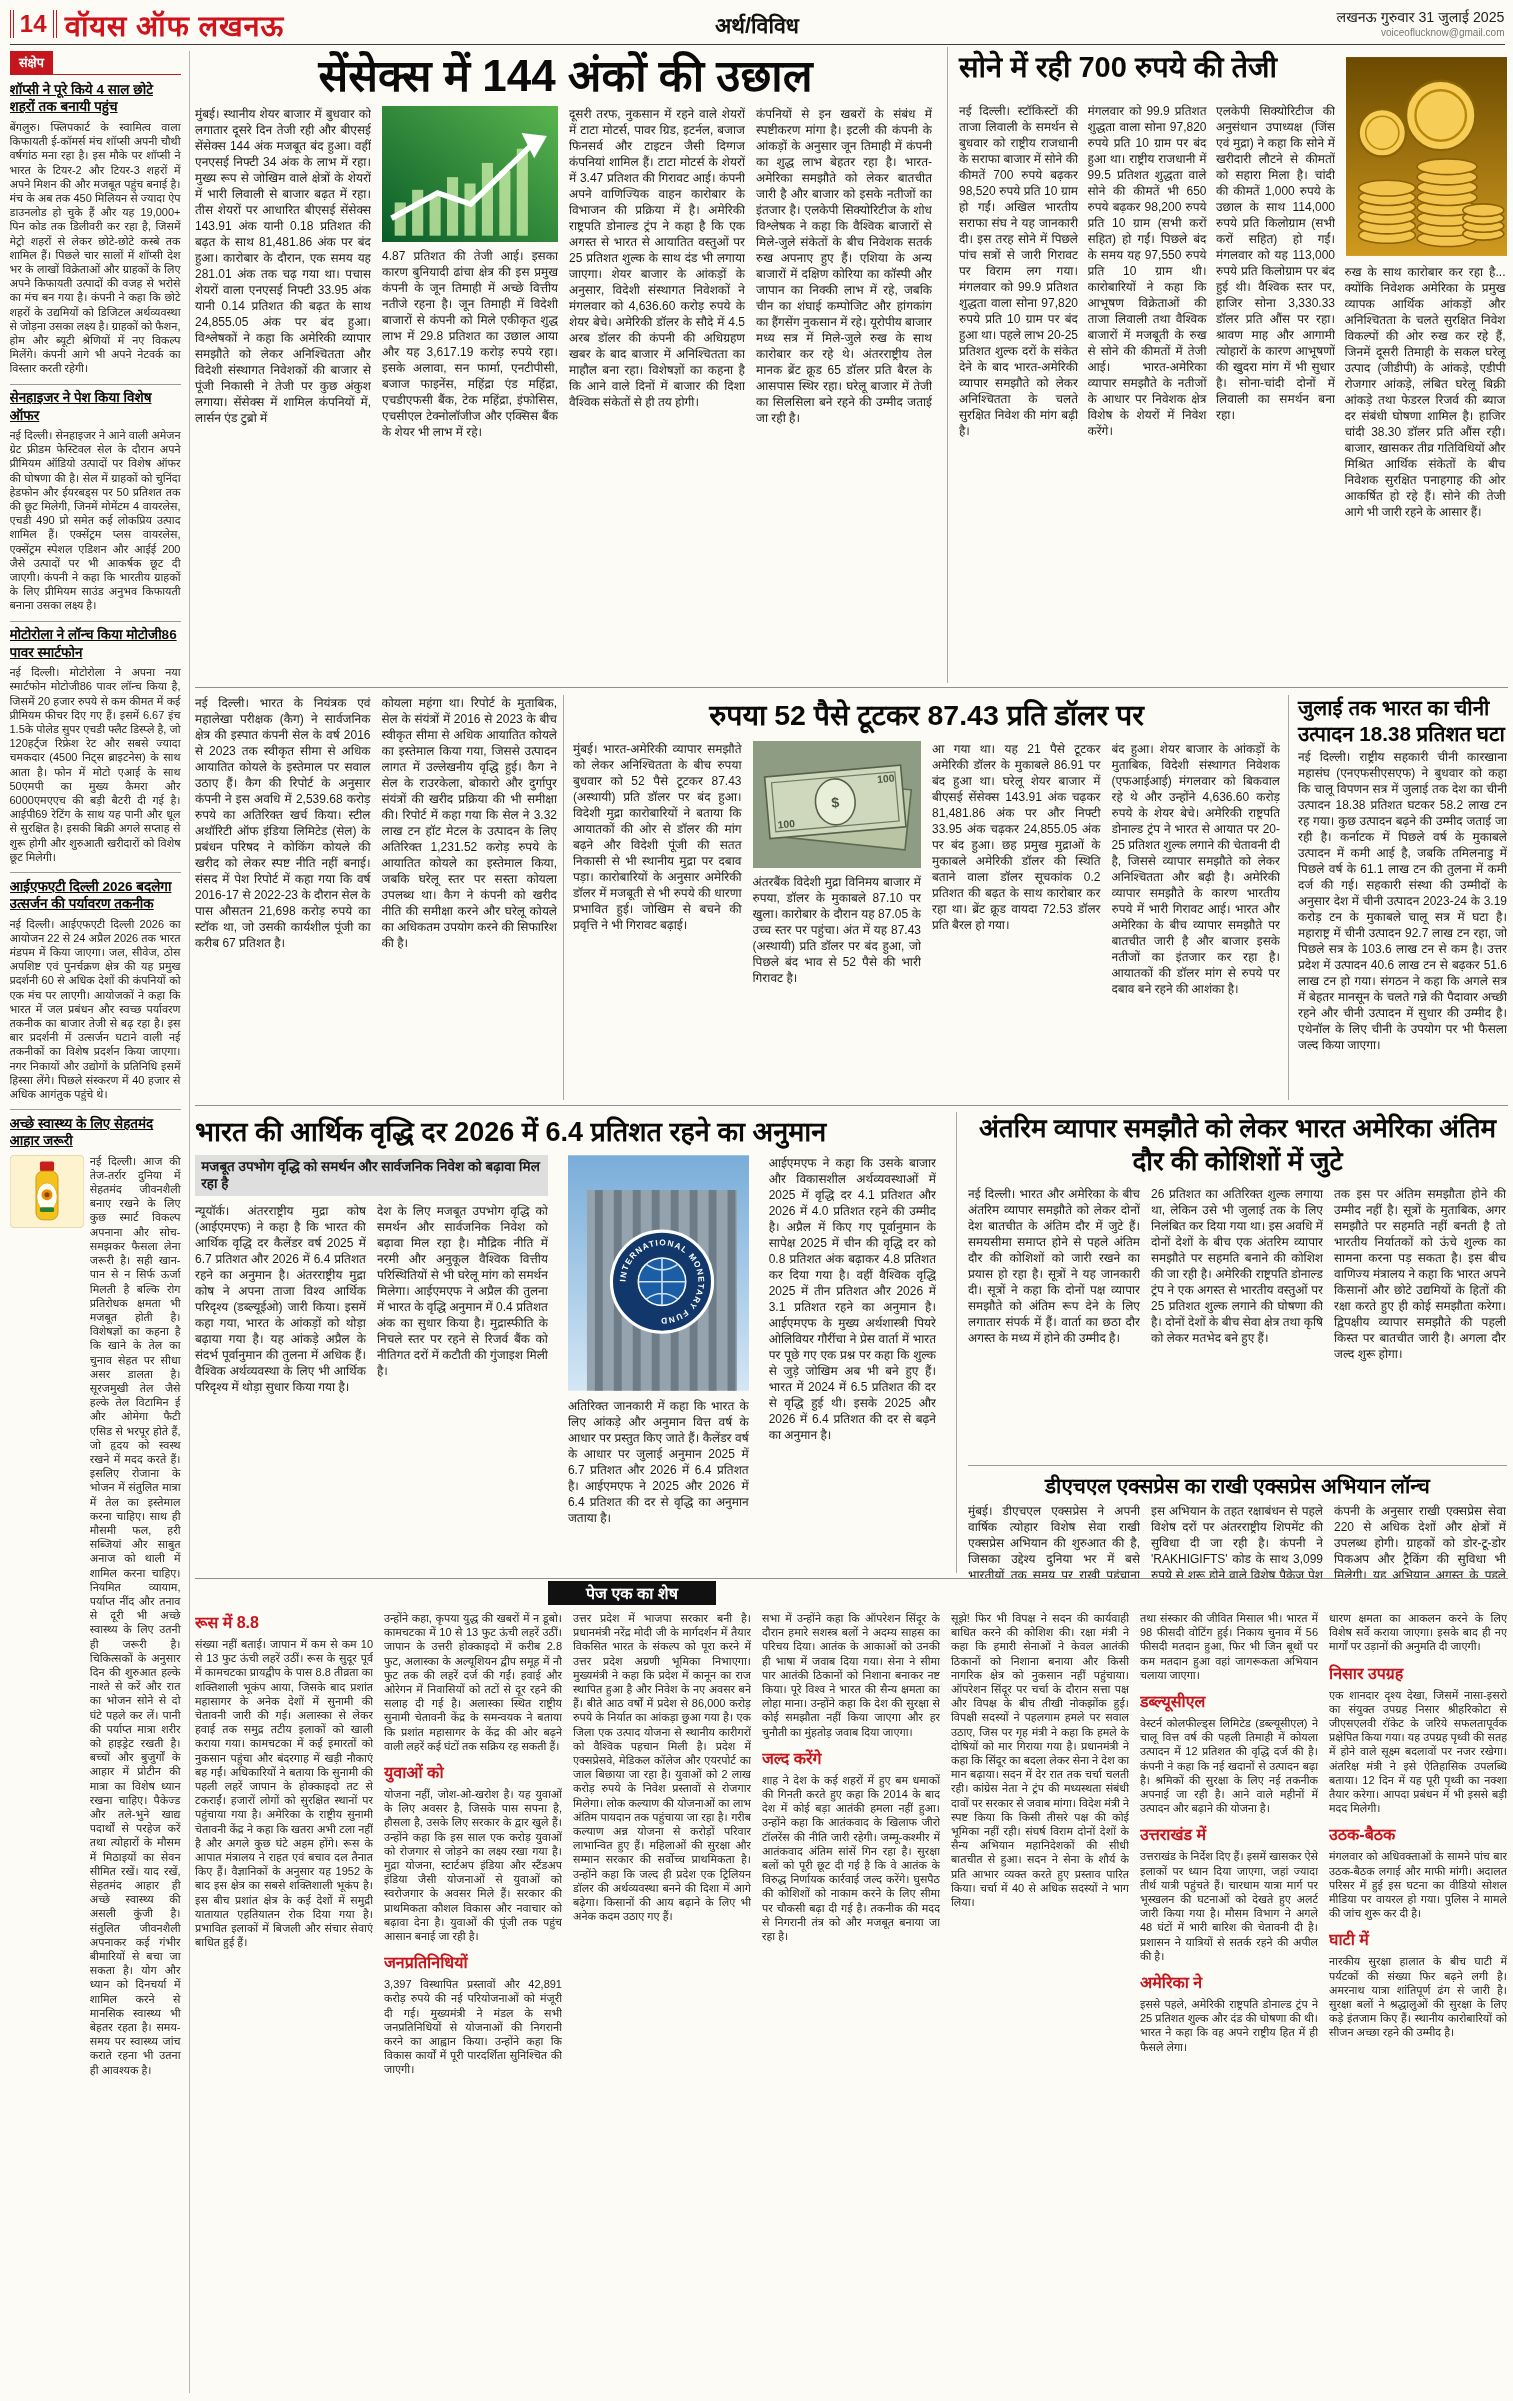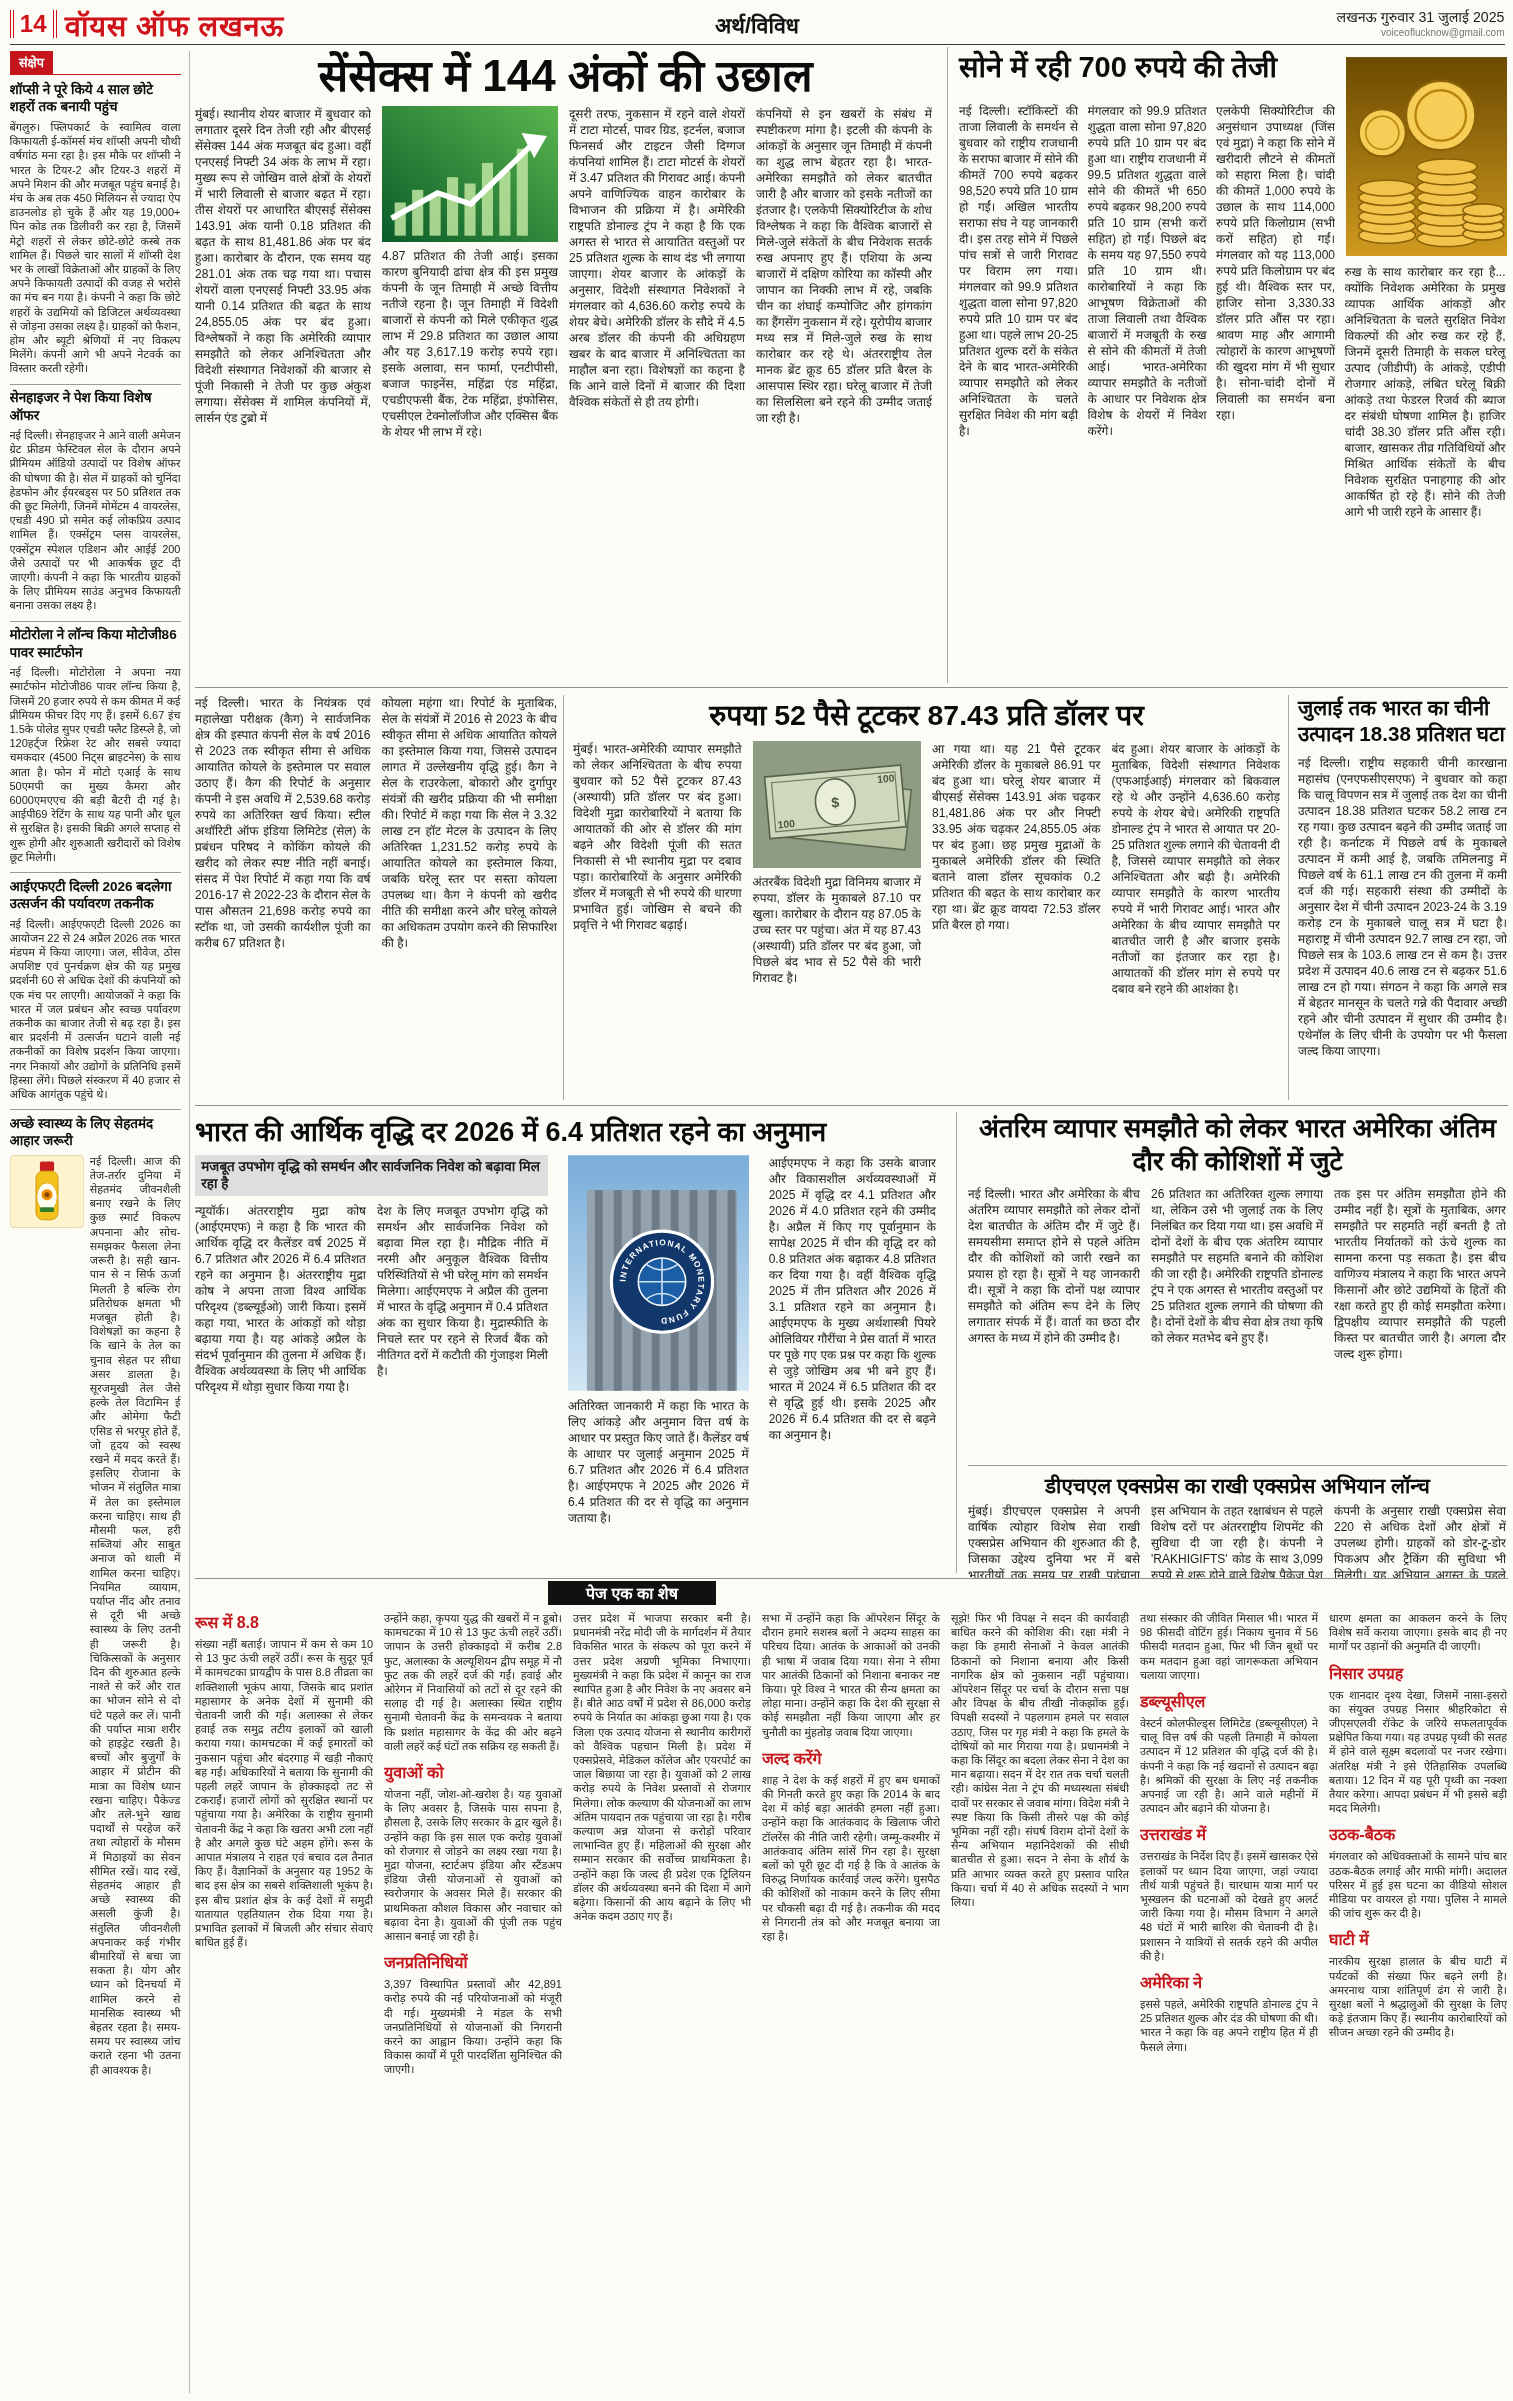--- a/index.html
+++ b/index.html
@@ -31,38 +31,38 @@
   .rule-v { position:absolute; width:0.8px; background:#a8a8a8; }
   .imgbox { display:block; overflow:hidden; }
   .imgbox svg { display:block; }
 
   
   .briefs { position:absolute; left:9.5px; top:51px; width:180px; height:2342px;
             padding-right:8px; border-right:0.8px solid #b7b7b7; overflow:hidden; }
   .briefs-tag-row { border-bottom:1.6px solid #c4161c; margin-bottom:6.3px; }
   .briefs-tag { display:inline-block; background:#c4161c; color:#fff; font-weight:bold;
                 font-size:12.7px; padding:2.4px 9.5px; }
-  .brief-h { font-weight:bold; font-size:13.5px; line-height:17.4px; margin:4.7px 0 4px; color:#0b0b0b; }
+  .brief-h { font-weight:bold; font-size:13.5px; line-height:17.4px; margin:4.7px 0 4px; color:#0b0b0b;text-decoration:underline; }
   .brief-divider { border-bottom:0.8px solid #9a9a9a; margin:8px 0 3.2px; }
   .oil-img { float:left; margin:1.6px 6.3px 3.2px 0; }
 
   
   .abs { position:absolute; }
   .sensex-h { left:195px; top:44px; width:741px; font-size:44px; text-align:center; white-space:nowrap; }
   .sensex-b { left:195px; top:106px; width:741px; height:574px; }
   .gold { left:959px; top:46px; width:548px; height:636px; }
   .gold-h { font-size:29px; white-space:nowrap; }
   .gold-img { position:absolute; right:0; top:11px; }
   .gold-b { position:absolute; left:0; top:57px; width:548px; height:578px; }
   .sail { left:195px; top:695px; width:362px; height:405px; }
   .sail-h { font-size:21.4px; line-height:27px; margin-bottom:6.3px; }
   .rupee { left:573px; top:695px; width:707px; height:405px; }
   .rupee-h { font-size:28.5px; white-space:nowrap; text-align:center; margin-bottom:8px; }
   .sugar { left:1298px; top:695px; width:209px; height:405px; }
-  .sugar-h { font-size:20.6px; line-height:26px; margin-bottom:8px; }
+  .sugar-h { font-size:20.6px; line-height:26px; margin-bottom:2px; }
   .imf { left:195px; top:1112px; width:741px; height:462px; }
   .imf-h { font-size:27px; white-space:nowrap; margin-bottom:6.3px; }
   .imf-sub { background:#dedede; font-weight:bold; font-size:13.5px; line-height:16.6px;
              padding:4px 6.3px; margin-bottom:6.3px; }
   .interim { left:968px; top:1112px; width:539px; height:347px; }
   .interim-h { font-size:26px; line-height:33px; text-align:center; margin-bottom:8px; }
   .dhl { left:968px; top:1465px; width:539px; height:109px; border-top:0.8px solid #999; padding-top:4.7px; }
   .dhl-h { font-size:20.6px; text-align:center; white-space:nowrap; margin-bottom:4.7px; }
 
   .banner { position:absolute; left:548px; top:1581px; width:168px; height:24px; background:#111;

